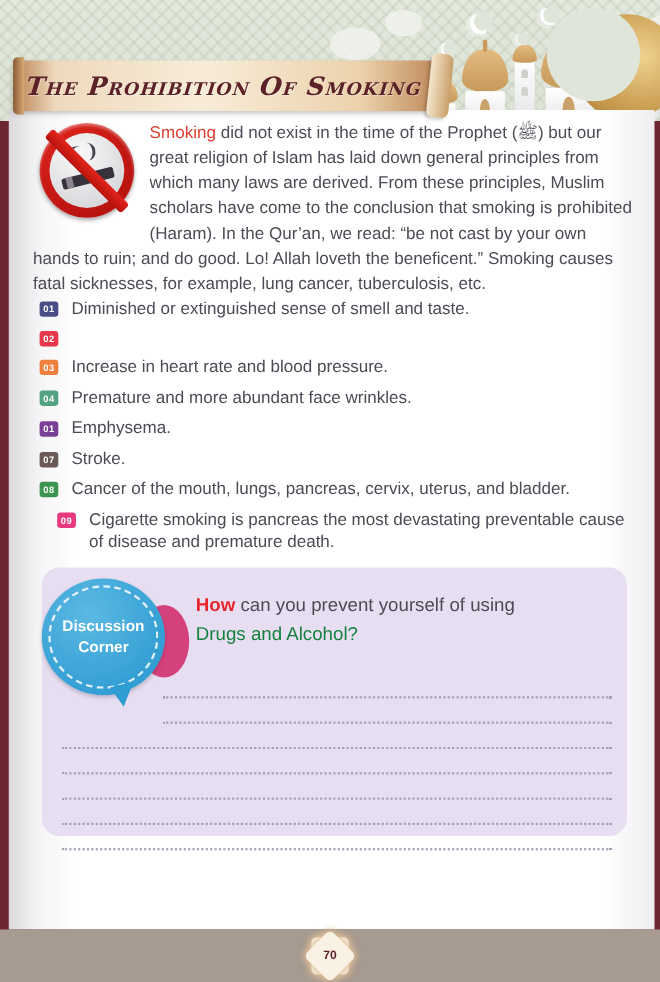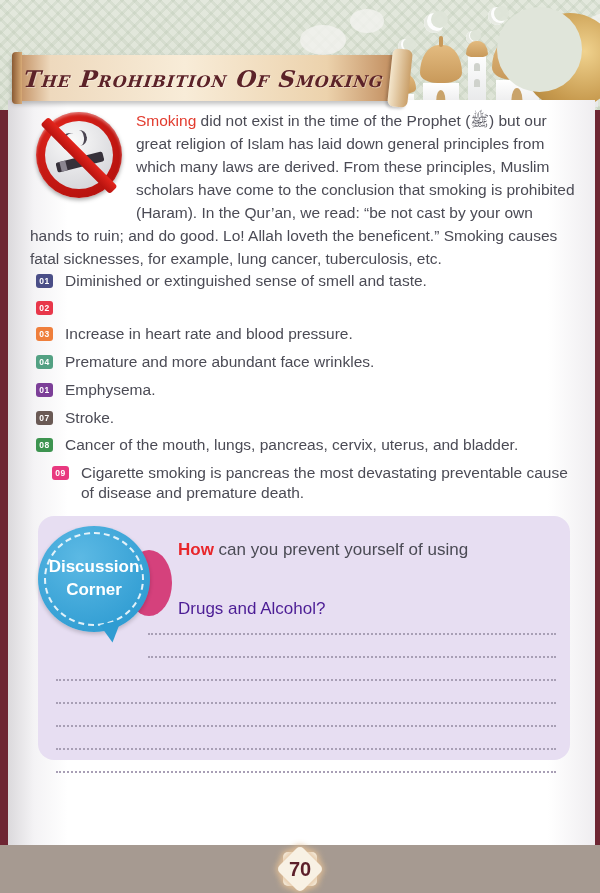--- a/index.html
+++ b/index.html
@@ -102,34 +102,34 @@
   .bubble{
     position:absolute;left:0px;top:10px;width:112px;height:106px;border-radius:50%;
     background:radial-gradient(circle at 38% 30%, #5cb9e4, #2f9cd2 80%);
     display:flex;flex-direction:column;align-items:center;justify-content:center;
     box-shadow:0 2px 4px rgba(0,0,0,.2);
   }
   .bubble:before{content:"";position:absolute;inset:6px;border:2px dashed rgba(255,255,255,.85);border-radius:50%;}
   .bubble .tail{position:absolute;bottom:-10px;right:26px;width:0;height:0;
     border-left:8px solid transparent;border-right:14px solid transparent;
     border-top:20px solid #2f9cd2;transform:rotate(-14deg);}
-  .bubble span{color:#fff;font-weight:700;font-size:17px;line-height:1.35;z-index:1;}
+  .bubble span{color:#fff;font-weight:700;font-size:14px;line-height:1.35;z-index:1;}
   .question{padding:20px 8px 0 140px;text-align:left;color:#4b4b55;font-size:17px;line-height:1.6;}
   .question .how{color:#e8262b;font-weight:700;}
-  .question .q2{color:#4c1d95;display:block;margin-top:32px;}
+  .question .q2{color:#15803d;display:block;}
   .answer-lines{position:absolute;left:18px;right:14px;top:96px;}
   .answer-line{border-bottom:2px dotted #a89fb5;height:21px;}
   .answer-line.indent{margin-left:92px;}
   
   .footer-band{position:absolute;left:0;right:0;bottom:0;height:48px;background:#a69a91;z-index:6;}
   .star{position:absolute;left:50%;top:50%;transform:translate(-50%,-50%);width:40px;height:40px;}
   .star .sq{position:absolute;inset:3px;background:#f8f1e4;border-radius:5px;box-shadow:0 0 6px 2px rgba(224,190,150,.9);}
   .star .sq.r{transform:rotate(45deg);}
   .star .num{position:absolute;inset:0;display:flex;align-items:center;justify-content:center;
-    color:#5c1f2a;font-weight:700;font-size:20px;}
+    color:#5c1f2a;font-weight:700;font-size:11px;}
 </style>
 </head>
 <body>
 
 <div class="header-band">
   <div class="skyline">
     <div class="cloud" style="left:300px;top:20px;width:46px;height:30px;"></div>
     <div class="cloud" style="left:350px;top:4px;width:34px;height:24px;"></div>
     <div class="cloud" style="left:585px;top:8px;width:40px;height:40px;"></div>
     <div class="mini-crescent" style="left:398px;top:34px;width:15px;height:15px;"></div>

